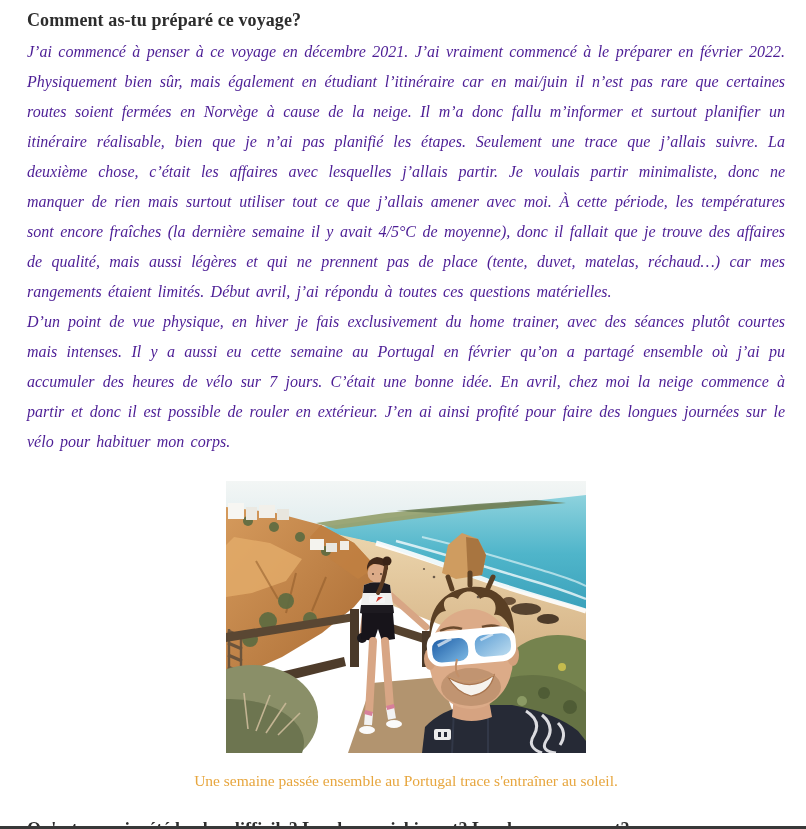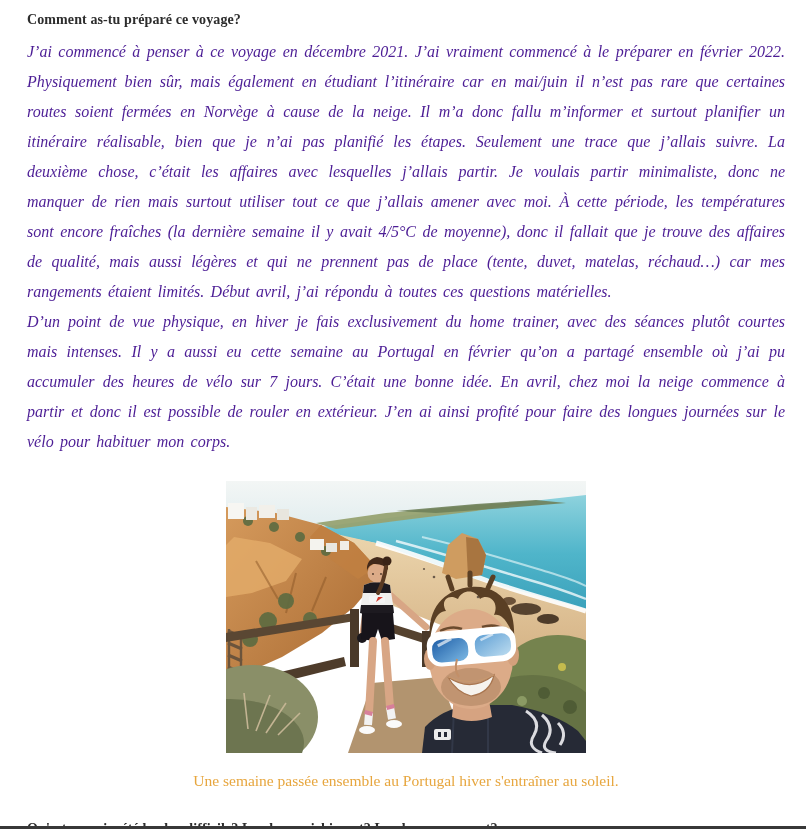--- a/index.html
+++ b/index.html
@@ -5,21 +5,21 @@
   html, body { margin: 0; padding: 0; background: #ffffff; }
   .page {
     width: 806px; height: 829px;
     position: relative; overflow: hidden;
     background: #ffffff;
     box-sizing: border-box;
     padding: 8px 21px 0 27px;
     font-family: "Liberation Serif", serif;
   }
   .q-heading {
-    font-size: 14px; font-weight: bold; color: #2d2d2d;
+    font-size: 18px; font-weight: bold; color: #2d2d2d;
     margin: 0 0 5px 0; line-height: 24px; letter-spacing: 0.1px;
   }
   .body-par {
     font-style: italic; font-size: 16px; line-height: 30px;
     color: #4c1d95; text-align: justify; word-spacing: 0.14em;
     margin: 0;
   }
   figure.photo-block { margin: 24px 0 0 0; padding: 0; text-align: center; }
   .photo-frame { width: 360px; height: 272px; margin: 0 auto; overflow: hidden; }
   .photo-frame svg { display: block; }
@@ -211,19 +211,19 @@
             <rect x="249" y="155" width="36" height="22" rx="9" fill="url(#lensGradR)"></rect>
             <path d="M212,162 L226,156" stroke="#ffffff" stroke-width="3" opacity="0.65"></path>
             <path d="M255,160 L268,155" stroke="#ffffff" stroke-width="2.5" opacity="0.6"></path>
           </g>
           <path d="M231,178 Q228,190 233,196" stroke="#c28f68" stroke-width="2" fill="none"></path>
           <path d="M222,196 Q245,212 268,194 Q264,212 245,215 Q230,211 222,196 Z" fill="#f6f3ee" stroke="#a8754f" stroke-width="1.2"></path>
           <path d="M222,196 Q245,206 268,194" stroke="#c9996f" stroke-width="1" fill="none"></path>
         </g>
       </svg>
     </div>
-    <figcaption class="photo-caption">Une semaine passée ensemble au Portugal hiver s'entraîner au soleil.</figcaption>
+    <figcaption class="photo-caption">Une semaine passée ensemble au Portugal trace s'entraîner au soleil.</figcaption>
   </figure>
 
   <h2 class="q-heading second">Qu'est-ce qui a été le plus difficile? Le plus enrichissant? Le plus surprenant?</h2>
 
   <div class="bottom-rule"></div>
 </div>
 
 </body></html>

